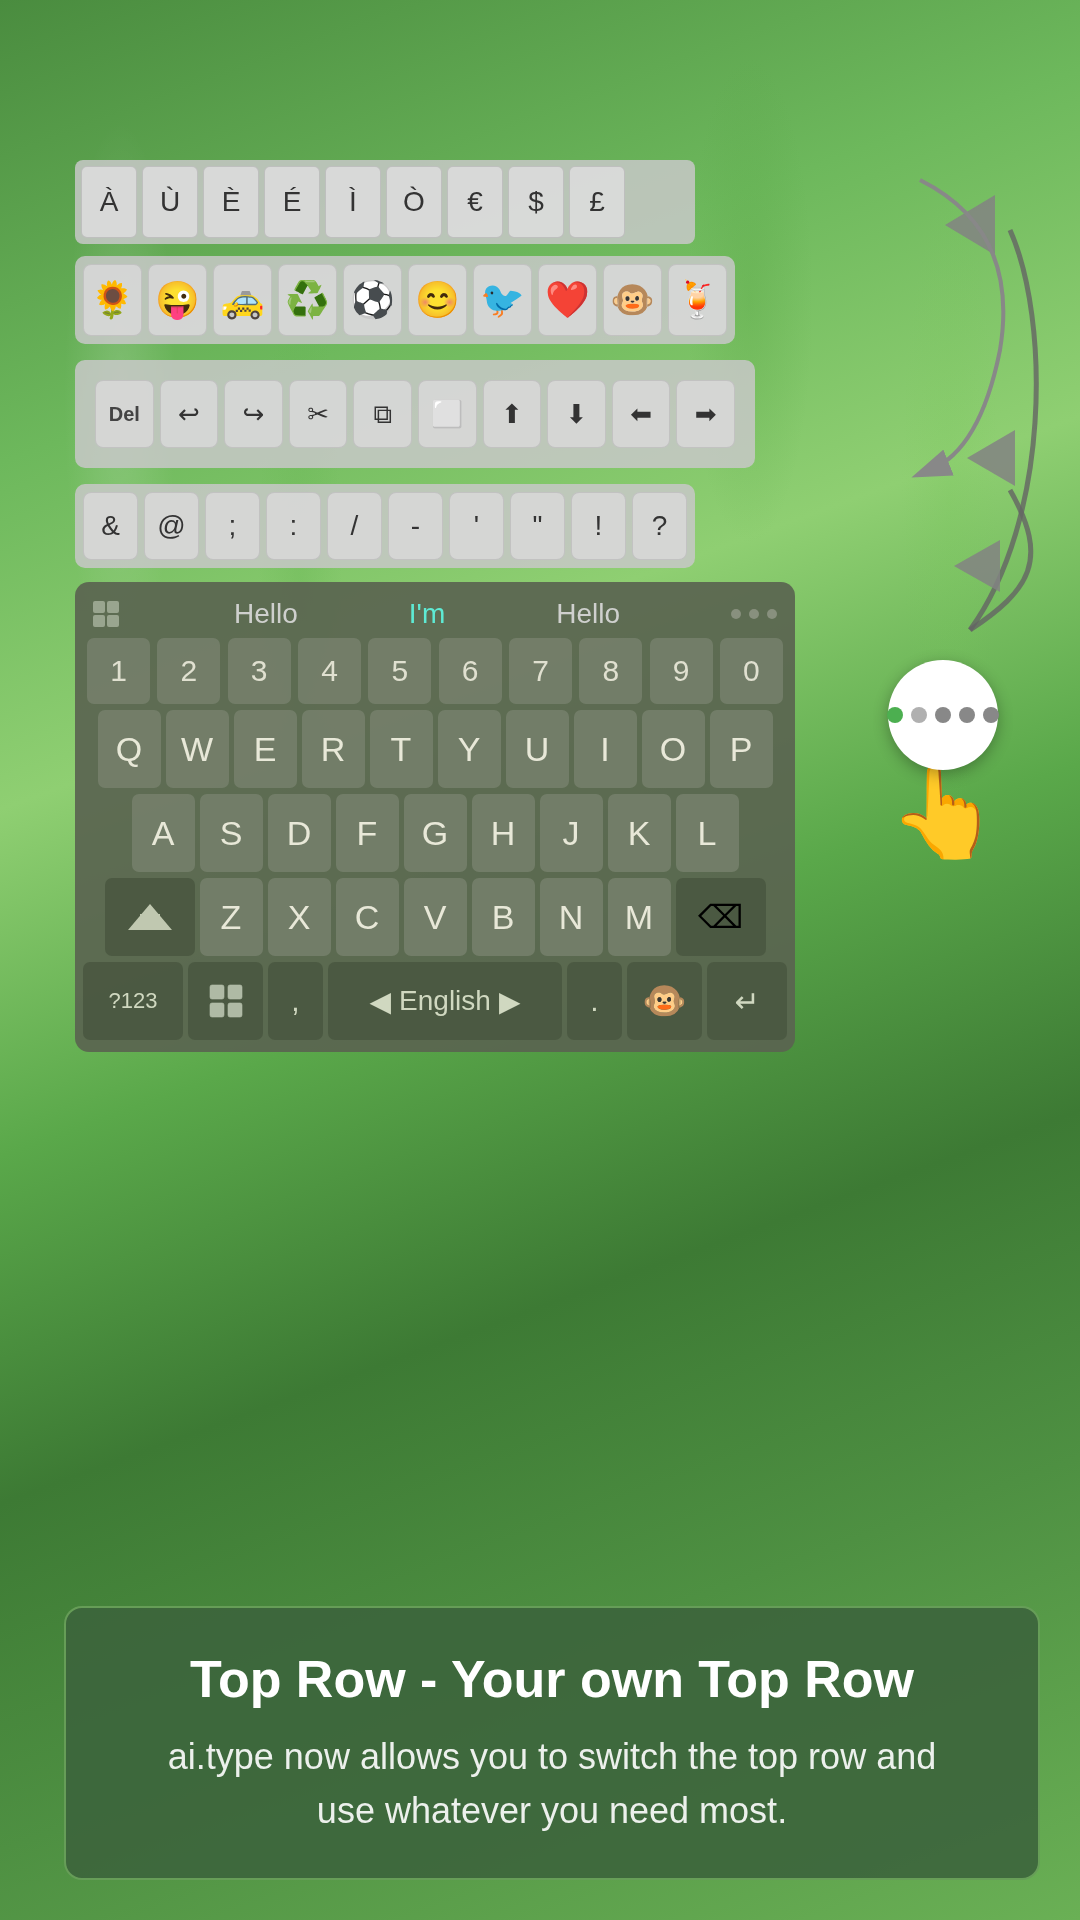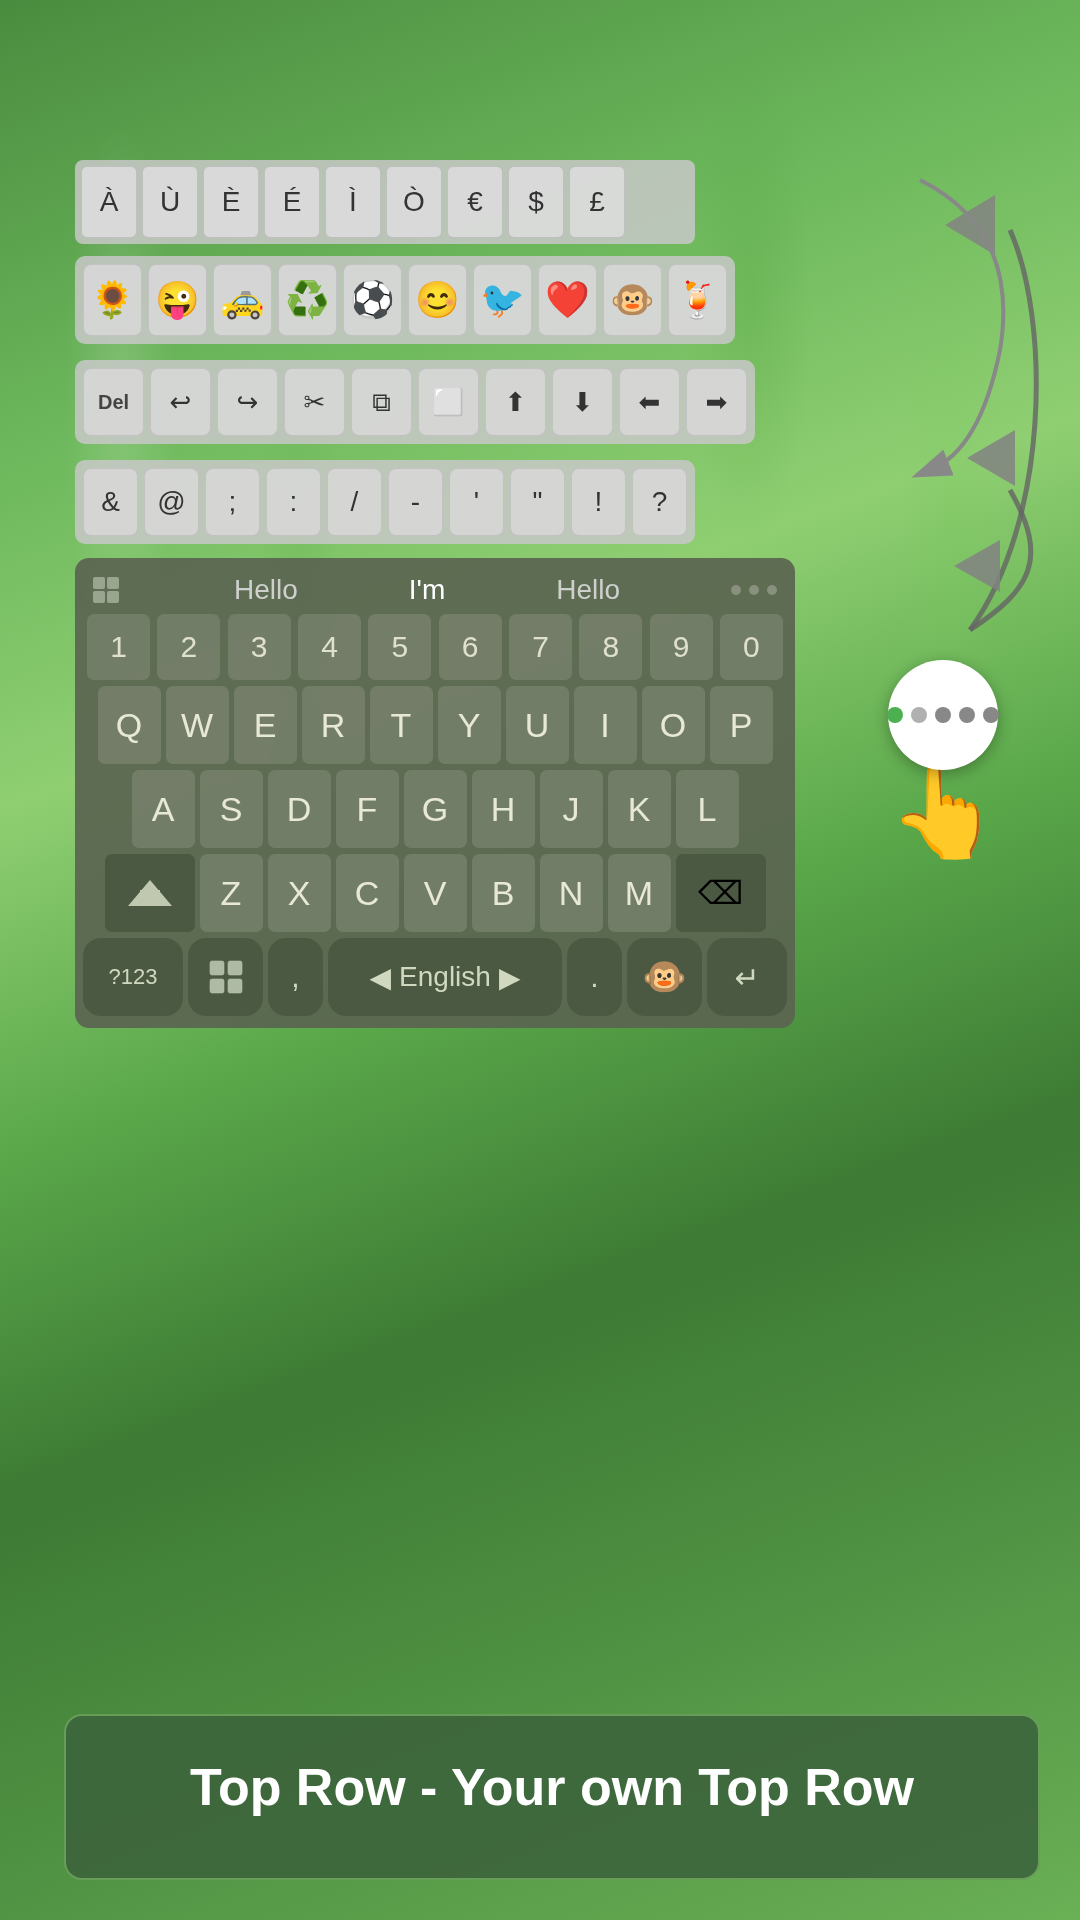--- a/index.html
+++ b/index.html
@@ -86,21 +86,21 @@
       justify-content: center;
       font-size: 36px;
       cursor: pointer;
     }
 
     
     .edit-row {
       display: flex;
       background: rgba(200, 200, 200, 0.85);
       border-radius: 10px;
-      padding: 8px;
+      padding: 20px;
       margin-bottom: 16px;
       gap: 6px;
       width: 680px;
     }
 
     .edit-key {
       background: rgba(215, 215, 215, 0.9);
       border: 1px solid rgba(180,180,180,0.6);
       border-radius: 8px;
       width: 65px;
@@ -152,21 +152,21 @@
       width: 720px;
     }
 
     .suggestion {
       color: rgba(220, 220, 220, 0.9);
       font-size: 28px;
       cursor: pointer;
     }
 
     .suggestion.mid {
-      color: #ffffff;
+      color: #5eead4;
     }
 
     
     .num-row {
       display: flex;
       justify-content: space-between;
       margin-bottom: 6px;
       padding: 0 4px;
     }
 
@@ -208,21 +208,21 @@
     
     .action-row {
       display: flex;
       justify-content: space-between;
       gap: 5px;
       margin-top: 2px;
     }
 
     .action-key {
       background: rgba(75, 88, 65, 0.95);
-      border-radius: 18px;
+      border-radius: 7px;
       height: 78px;
       display: flex;
       align-items: center;
       justify-content: center;
       font-size: 24px;
       color: #d0d8c0;
       cursor: pointer;
     }
 
     .action-key.num-switch {
@@ -578,13 +578,14 @@
       <div class="cdot gray"></div>
       <div class="cdot gray"></div>
       <div class="cdot gray"></div>
     </div>
   </div>
   <div class="hand-emoji">👆</div>
 </div>
 
 <div class="info-box">
   <div class="info-title">Top Row - Your own Top Row</div>
+  <div class="info-desc">ai.type now allows you to switch the top row and use whatever you need most.</div>
 </div>
 
 </body></html>

